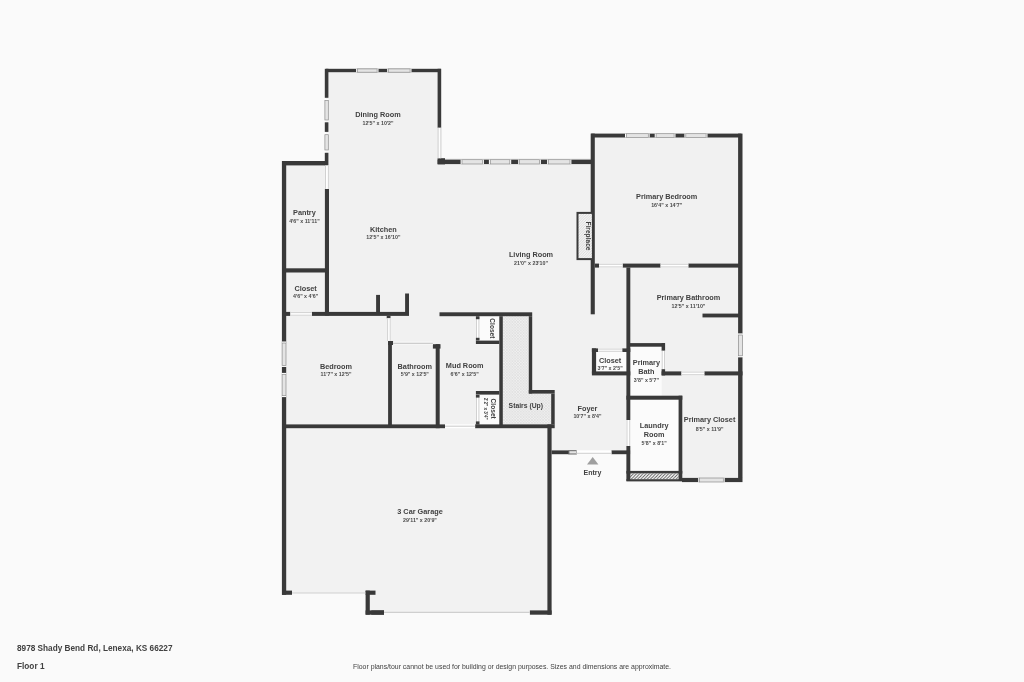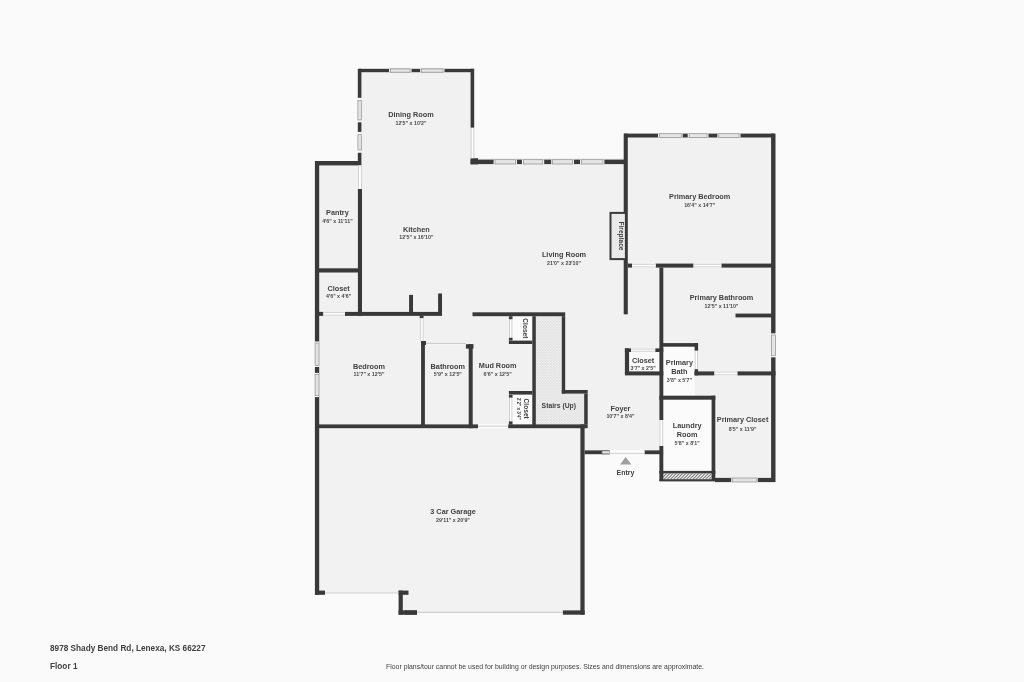--- a/index.html
+++ b/index.html
@@ -1,16 +1,16 @@
 <!DOCTYPE html>
 <html><head>
 <meta charset="utf-8">
 <style>
   html,body{margin:0;padding:0;background:#fafafa;}
-  .page{width:876px;height:682px;position:relative;font-family:"Liberation Sans",sans-serif;margin-left:33px;}
+  .page{width:876px;height:682px;position:relative;font-family:"Liberation Sans",sans-serif;}
   svg{display:block;}
   text{font-family:"Liberation Sans",sans-serif;fill:#414141;}
   .rn{font-weight:bold;font-size:7.3px;}
   .rd{font-weight:bold;font-size:5.3px;fill:#4a4a4a;}
 </style>
 </head>
 <body>
 <div class="page">
 <svg width="1024" height="682" viewBox="0 0 1024 682">
 <defs>

